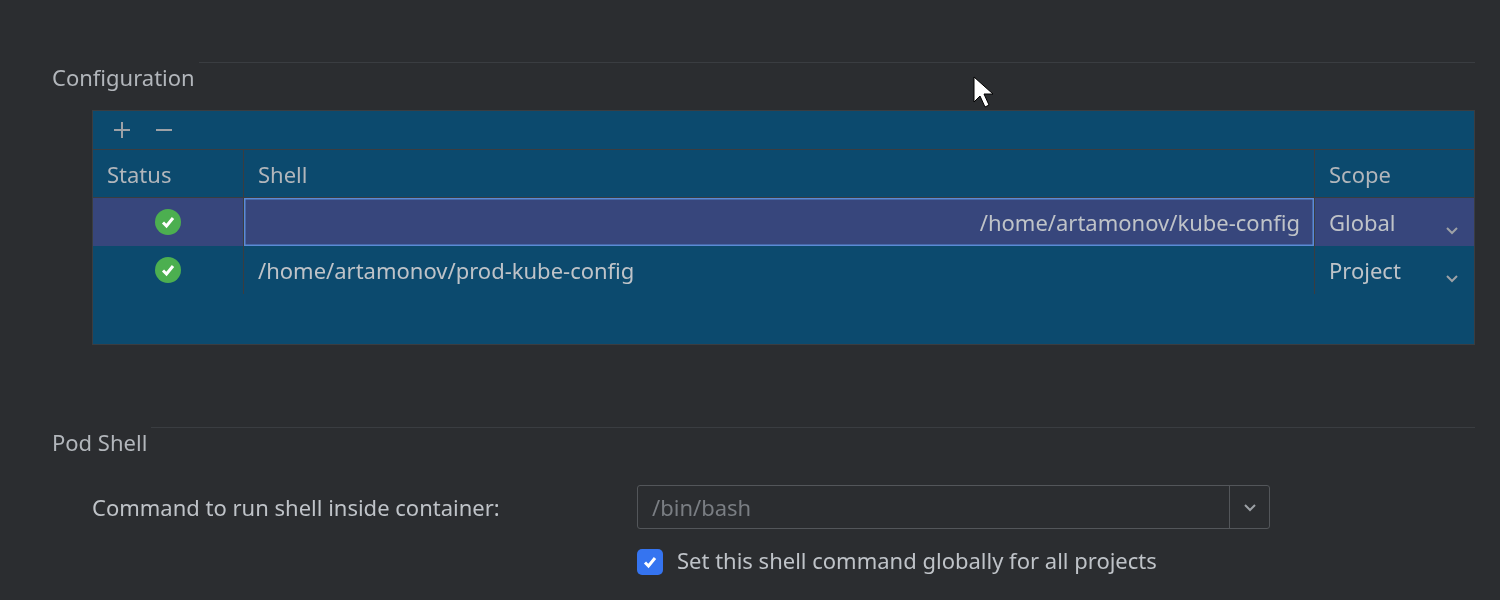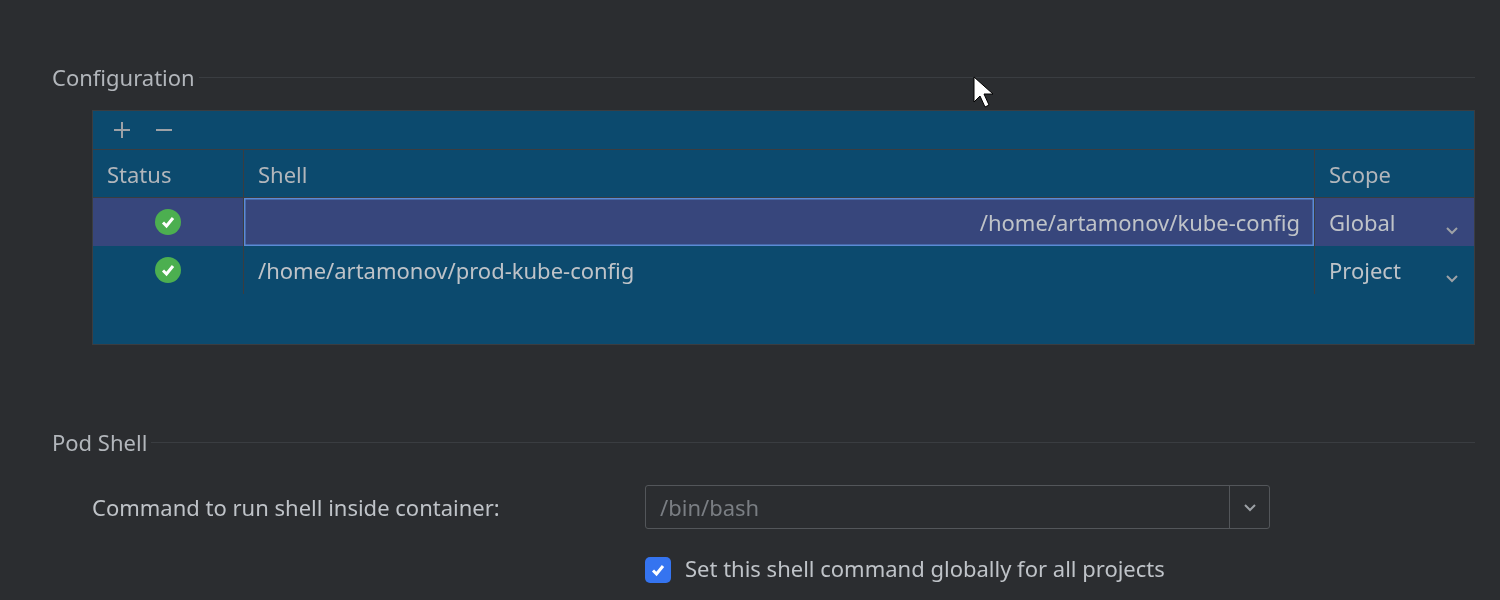--- a/index.html
+++ b/index.html
@@ -9,21 +9,20 @@
     background: #2b2d30;
     color: #bfc3c8;
     font-family: -apple-system, "Segoe UI", "Noto Sans", Arial, sans-serif;
     font-size: 22px;
     overflow: hidden;
   }
 
   
   .section-header {
     display: flex;
-    align-items: center;
     gap: 4px;
     color: #b2b6bb;
   }
   .section-header .rule {
     flex: 1;
     height: 1px;
     background: #3a3d41;
   }
 
   .sec-configuration { margin: 62px 25px 0 52px; }
@@ -92,21 +91,21 @@
   .chevron { width: 16px; height: 16px; }
   .chevron svg { stroke: #9da1a6; stroke-width: 2; fill: none; }
 
   .table-pad { height: 50px; }
 
   
   .form-row {
     display: grid;
     grid-template-columns: 545px 1fr;
     align-items: center;
-    gap: 8px;
+    gap: 0;
     margin: 28px 230px 0 92px;
   }
   .form-label { color: #bfc3c8; }
 
   .combo {
     display: flex;
     align-items: stretch;
     height: 44px;
     border: 1px solid #53565a;
     border-radius: 3px;

